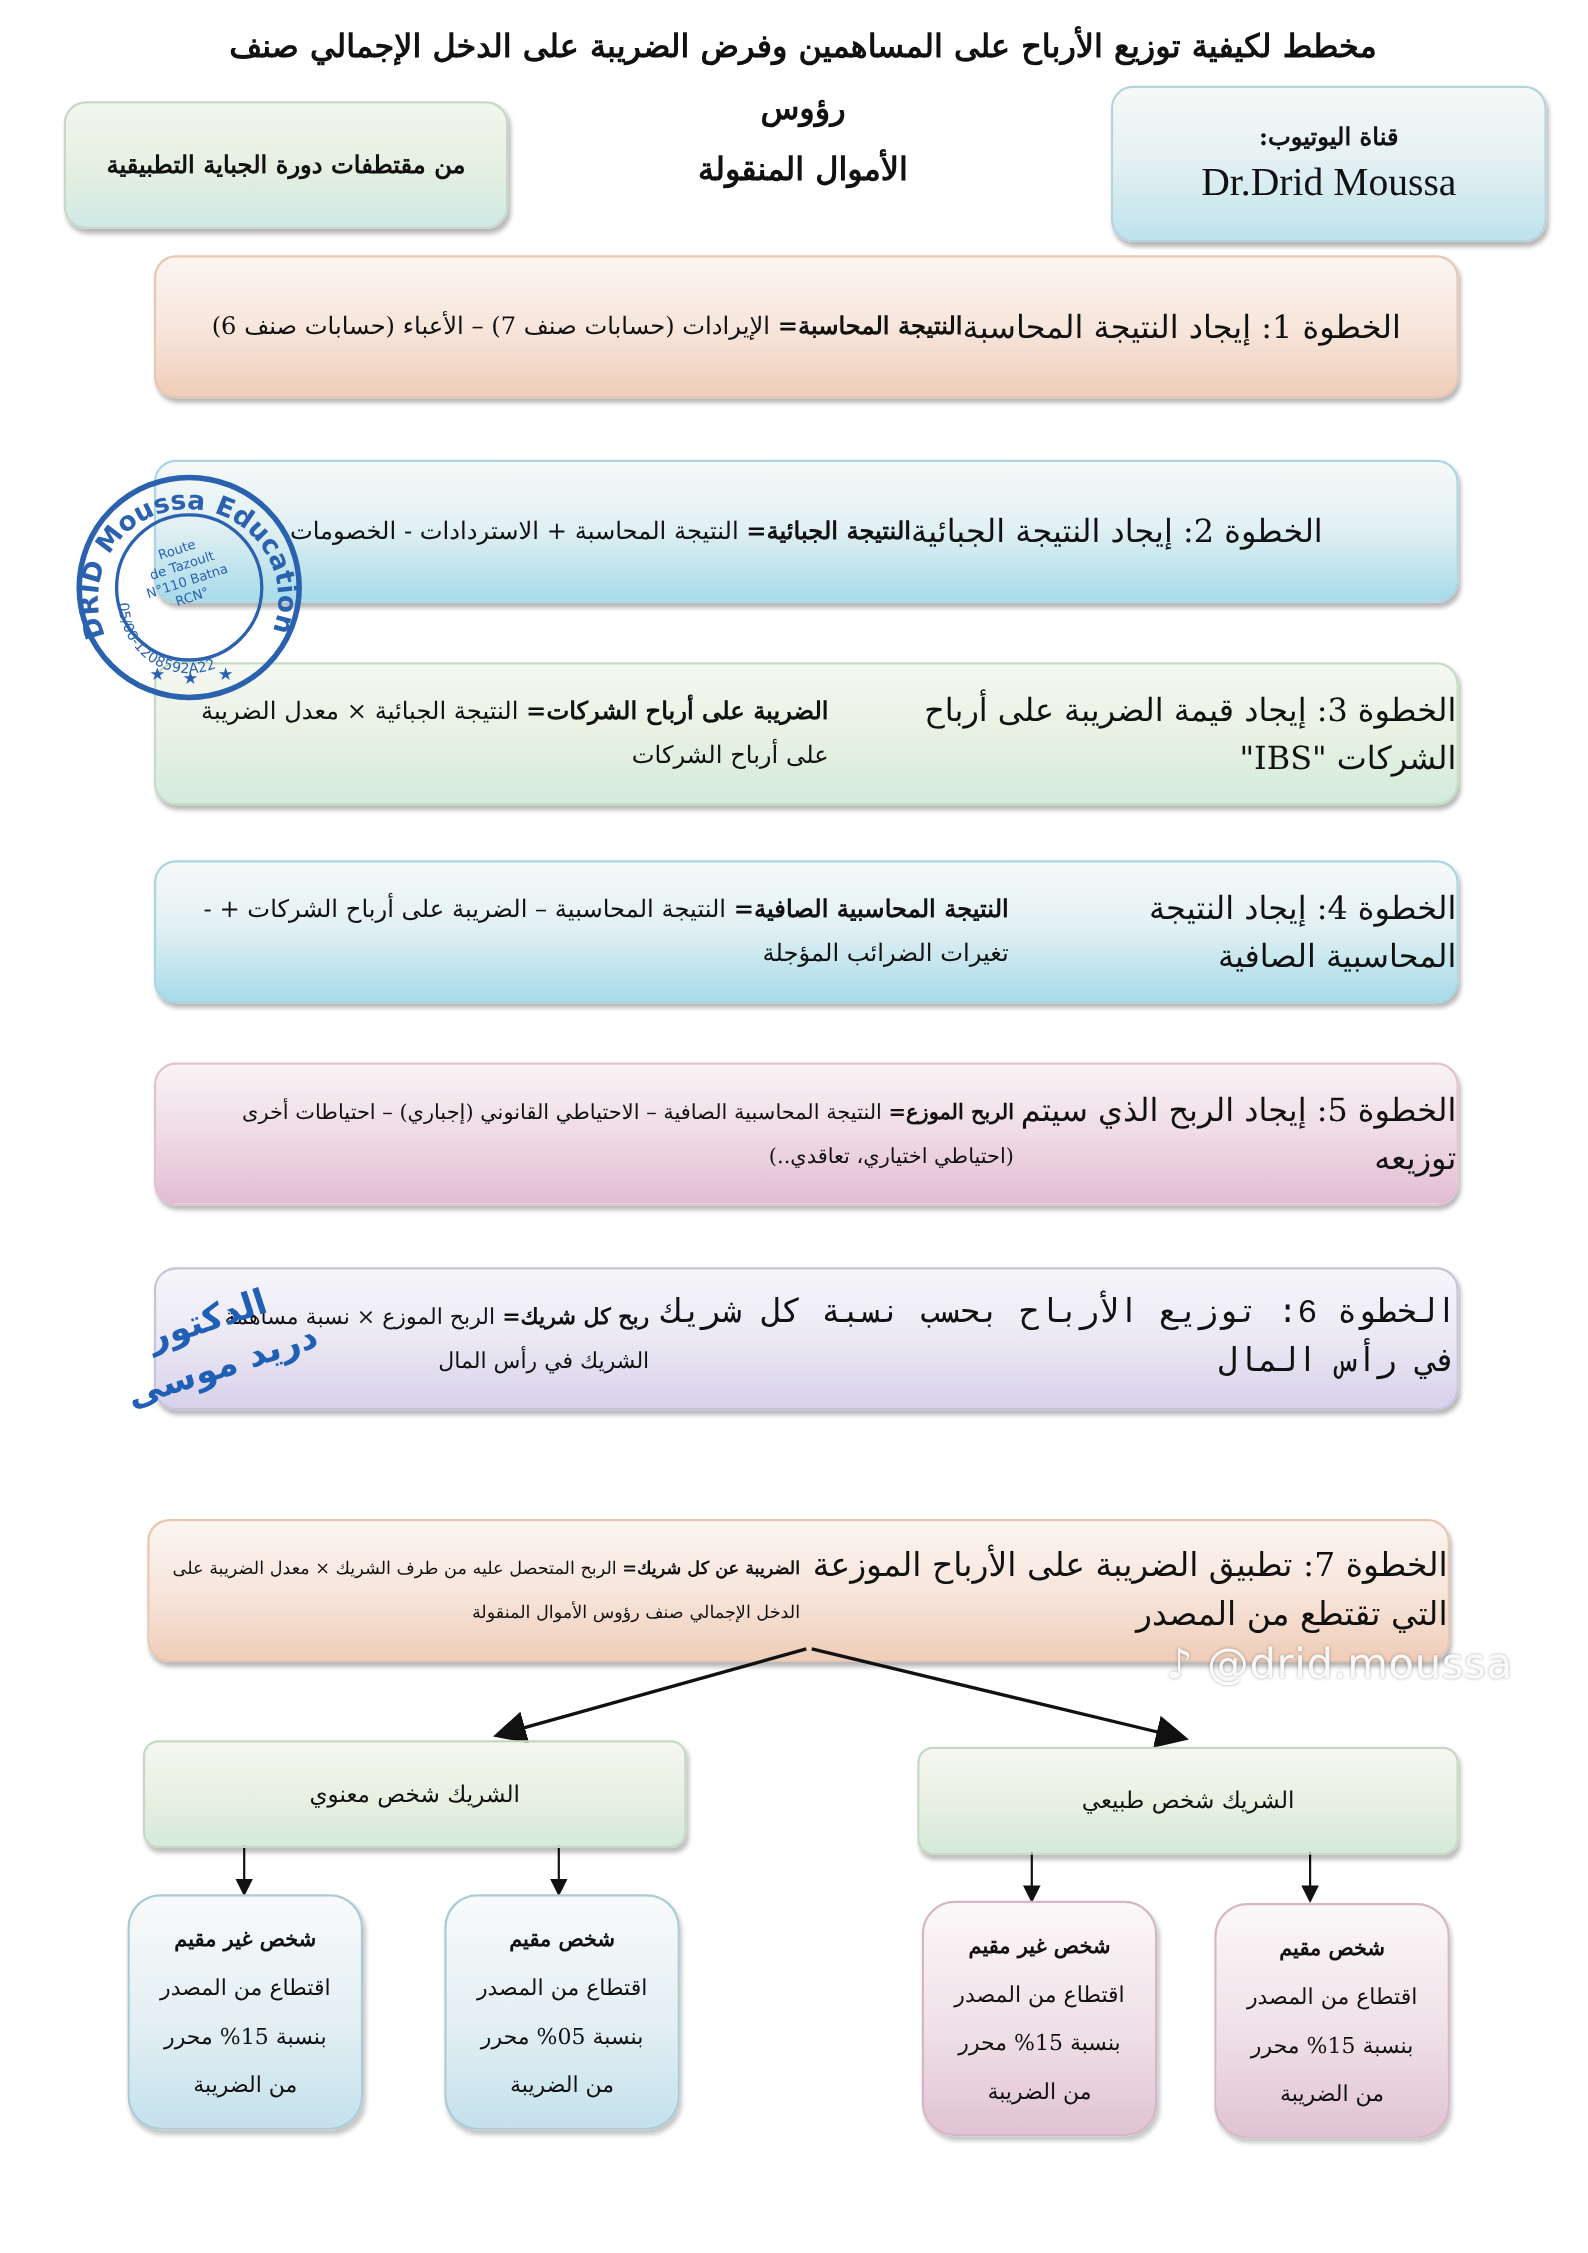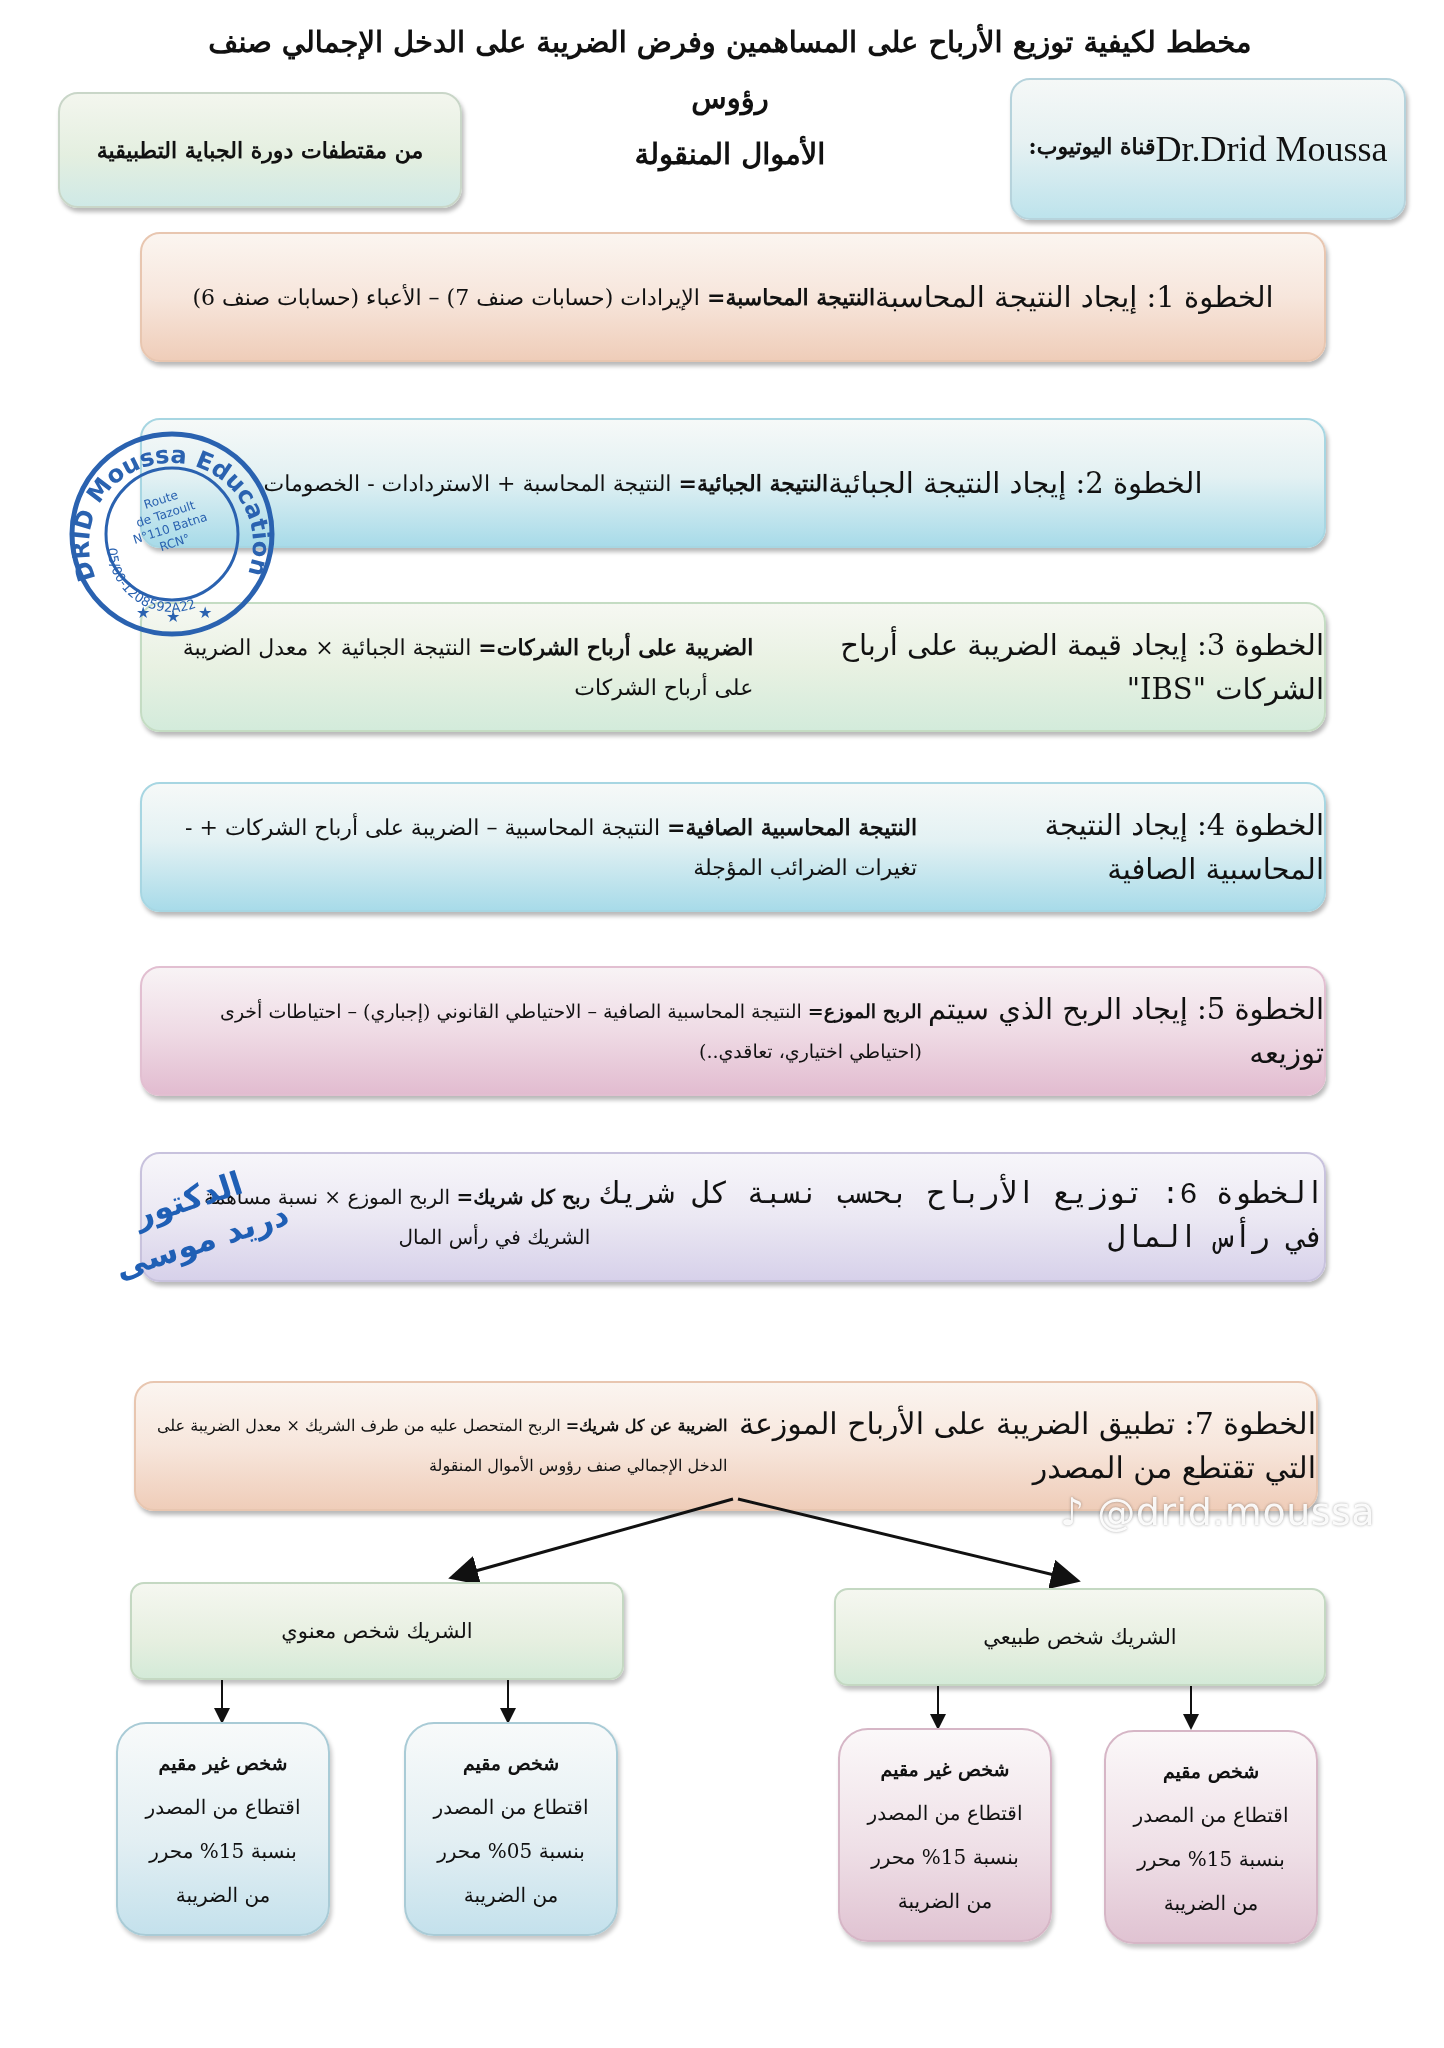--- a/index.html
+++ b/index.html
@@ -2,21 +2,21 @@
 <html lang="ar"><head>
 <meta charset="utf-8">
 <style>
   html,body{margin:0;padding:0;background:#ffffff;}
   body{width:1444px;height:2048px;position:relative;overflow:hidden;font-family:"DejaVu Serif",serif;color:#111;}
   .abs{position:absolute;}
   .rtl{direction:rtl;text-align:center;}
   .title{left:200px;top:14px;width:1060px;font-size:29px;font-weight:bold;line-height:56px;direction:rtl;text-align:center;}
   .box{position:absolute;border-radius:20px;box-shadow:2px 4px 4px rgba(0,0,0,0.28);}
   .hdr-left{left:58px;top:92px;width:400px;height:112px;border:2px solid #c9d6c8;background:linear-gradient(180deg,#f3f6ee 0%,#e4efe0 55%,#cfe9e6 100%);display:flex;align-items:center;justify-content:center;font-size:22px;font-weight:bold;text-align:center;}
-  .hdr-right{left:1010px;top:78px;width:392px;height:138px;border:2px solid #b6d3dc;background:linear-gradient(180deg,#f5f8f7 0%,#e6f1f2 45%,#bde3ec 100%);display:flex;flex-direction:row;align-items:center;justify-content:center;}
+  .hdr-right{left:1010px;top:78px;width:392px;height:138px;border:2px solid #b6d3dc;background:linear-gradient(180deg,#f5f8f7 0%,#e6f1f2 45%,#bde3ec 100%);display:flex;flex-direction:column;align-items:center;justify-content:center;}
   .hdr-right .lbl{font-size:22px;font-weight:bold;margin-bottom:6px;}
   .hdr-right .name{font-size:36px;font-family:"Liberation Serif",serif;direction:ltr;}
   .step{left:140px;width:1182px;height:126px;display:flex;flex-direction:row;align-items:center;justify-content:center;direction:rtl;}
   .step .h{font-size:29px;line-height:44px;}
   .step .f{font-size:22px;line-height:40px;}
   .step .f b{font-weight:bold;}
   .peach{border:2px solid #e8c6b0;background:linear-gradient(180deg,#fbf5f0 0%,#f7e6dc 50%,#efcdb9 100%);}
   .cyan{border:2px solid #a7d6e2;background:linear-gradient(180deg,#f6f9f8 0%,#e3f1f3 45%,#a8dbe9 100%);}
   .mint{border:2px solid #c4dcc3;background:linear-gradient(180deg,#f6f8f2 0%,#e8f1e2 50%,#d3ebdb 100%);}
   .pink{border:2px solid #e2bfd1;background:linear-gradient(180deg,#f8f3f5 0%,#efdbe5 50%,#e2bcd0 100%);justify-content:space-between;}

